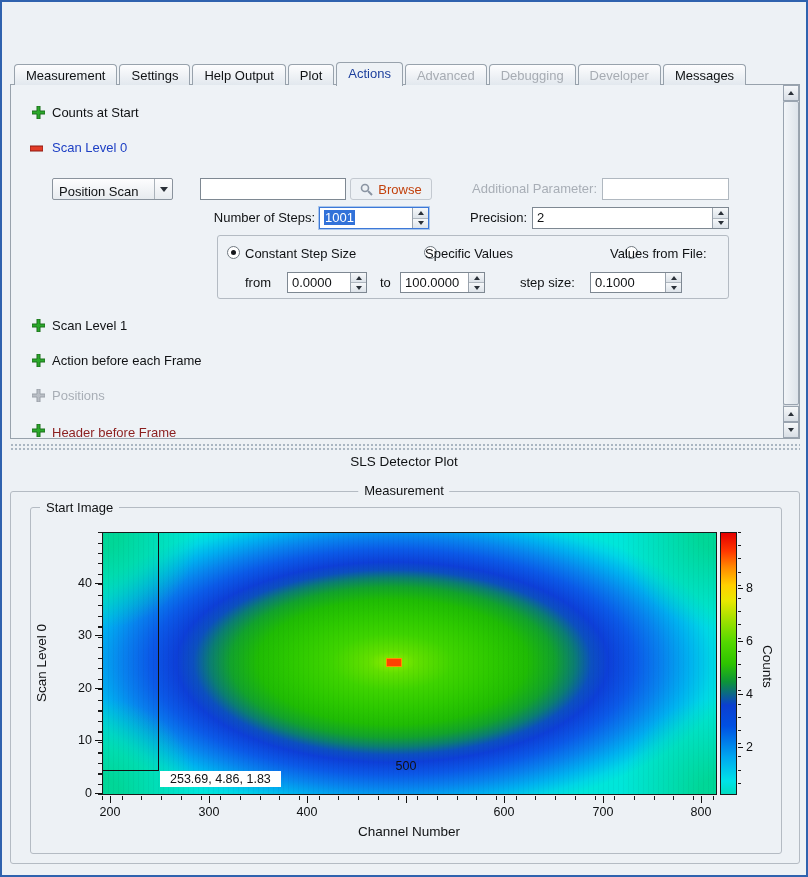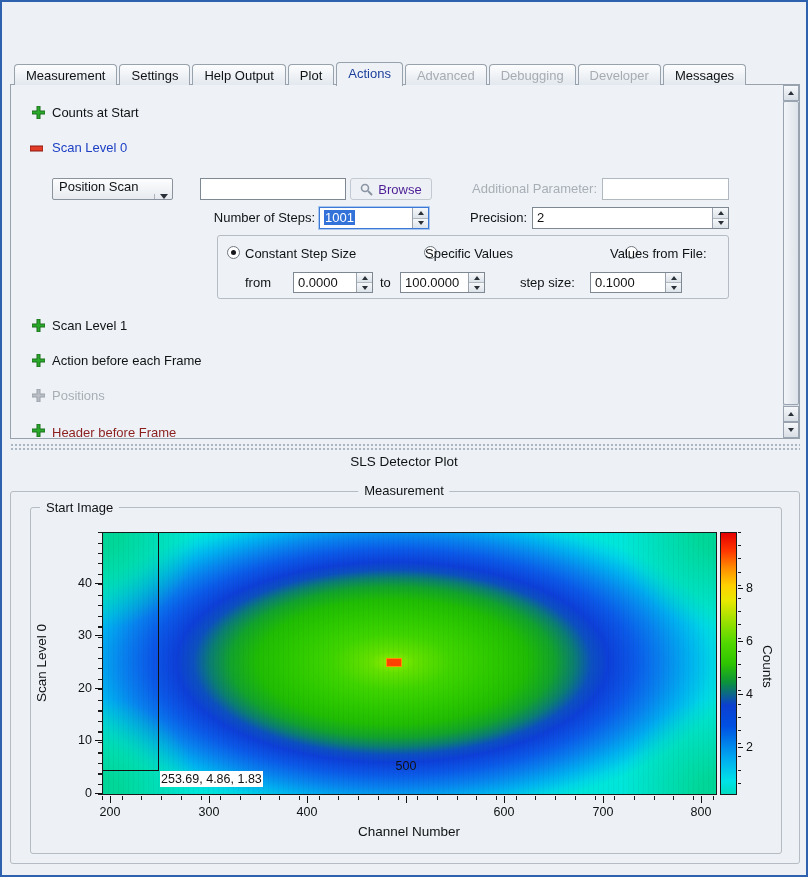--- a/index.html
+++ b/index.html
@@ -34,30 +34,30 @@
   .tab.active{background:#eef2f6;height:24px;margin-bottom:-1px;color:var(--tab-active-blue,#1c3f9c);}
   .tab.disabled{color:#a7acb3;}
   
   .content-frame{position:absolute;left:8px;top:82px;width:790px;height:355px;
     border:1px solid #98a2ac;background:#eef2f6;overflow:hidden;z-index:2;}
   .blue-link{color:var(--scan-active-blue,#1d3fc4);}
   .gray-text{color:#a8aeb6;}
   .darkred-text{color:var(--header-frame-red,#8b1f1f);}
   .field{background:#fff;border:1px solid #7e8892;}
   input.field{font:13px "Liberation Sans",sans-serif;padding:0 3px;outline:none;}
-  .combo{display:flex;align-items:flex-start;background:linear-gradient(#fdfdfe,#e7ebef);
-    border:1px solid #8a939d;border-radius:2px;padding-left:6px;flex-direction:column;}
+  .combo{display:flex;align-items:flex-end;background:linear-gradient(#fdfdfe,#e7ebef);
+    border:1px solid #8a939d;border-radius:2px;padding-left:6px;}
   .combo-arrow{margin-left:auto;width:18px;align-self:stretch;border-left:1px solid #aab2ba;
     display:flex;align-items:center;justify-content:center;}
   .tri-down{width:0;height:0;border-left:4px solid transparent;border-right:4px solid transparent;border-top:5px solid #2a3038;}
   .tri-up{width:0;height:0;border-left:4px solid transparent;border-right:4px solid transparent;border-bottom:5px solid #2a3038;}
   .tri-down.sm{border-left-width:3px;border-right-width:3px;border-top-width:4px;}
   .tri-up.sm{border-left-width:3px;border-right-width:3px;border-bottom-width:4px;}
   .btn-disabled{display:flex;align-items:center;gap:5px;justify-content:center;
-    background:#edf1f5;border:1px solid #c3c9d0;border-radius:3px;color:#4c1d95;}
+    background:#edf1f5;border:1px solid #c3c9d0;border-radius:3px;color:#c2410c;}
   .spinbox{display:flex;border:1px solid #7e8892;background:#fff;}
   .spinbox.focused{border:1px solid #3c78d8;box-shadow:0 0 0 1px #a9c6ec;}
   .spin-field{flex:1;padding:2px 4px;overflow:hidden;white-space:nowrap;}
   .spin-btns{width:16px;display:flex;flex-direction:column;border-left:1px solid #9aa3ad;}
   .spin-b{flex:1;display:flex;align-items:center;justify-content:center;background:linear-gradient(#f6f8fa,#dde3e9);}
   .spin-b:first-child{border-bottom:1px solid #aeb6be;}
   .sel{background:var(--selection-blue,#3272d9);color:#fff;padding:0 1px;}
   .radio{width:13px;height:13px;border-radius:50%;background:#fff;border:1px solid #6f7880;display:inline-block;position:relative;}
   .radio.checked::after{content:"";position:absolute;left:3px;top:3px;width:5px;height:5px;border-radius:50%;background:#16181c;}
   .groupbox{border:1px solid #b4bbc3;border-radius:3px;}
@@ -92,21 +92,21 @@
       #ffd000 80%, #ff8800 87%, #ff3800 93%, #e40000 100%);
   }
   .tick{background:#111;}
   .ticklbl{font-size:12.5px;line-height:14px;white-space:nowrap;}
   .axis-title{font-size:13.5px;}
   .v-up{writing-mode:vertical-rl;transform:rotate(180deg);text-align:center;}
   .v-down{writing-mode:vertical-rl;text-align:center;}
   .minor-x{background:repeating-linear-gradient(90deg,#1a1a1a 0 1px,rgba(0,0,0,0) 1px 19.7px);}
   .minor-y{background:repeating-linear-gradient(180deg,#1a1a1a 0 1px,rgba(0,0,0,0) 1px 10.5px);}
   .minor-z{background:repeating-linear-gradient(180deg,#1a1a1a 0 1px,rgba(0,0,0,0) 1px 13.2px);}
-  .readout{background:#fff;padding:1px 1px;font-size:12.5px;white-space:nowrap;}
+  .readout{background:#fff;padding:1px 10px;font-size:12.5px;white-space:nowrap;}
 </style>
 </head>
 <body>
 
 <div class="window">
 
 
 
   <div class="tabbar">
     <div class="tab">Measurement</div>
@@ -181,21 +181,21 @@
     
     <div class="abs groupbox" style="left:206px;top:150px;width:512px;height:64px"></div>
     <span class="abs radio checked" style="left:216px;top:161px"></span>
     <span class="abs label" style="left:234px;top:161px">Constant Step Size</span>
     <span class="abs radio" style="left:396px;top:161px"></span>
     <span class="abs label" style="left:414px;top:161px">Specific Values</span>
     <span class="abs radio" style="left:581px;top:161px"></span>
     <span class="abs label" style="left:599px;top:161px">Values from File:</span>
 
     <span class="abs label" style="left:234px;top:190px">from</span>
-    <div class="abs spinbox" style="left:282px;top:187px;width:80px;height:21px">
+    <div class="abs spinbox" style="left:276px;top:187px;width:80px;height:21px">
       <div class="spin-field"><span>0.0000</span></div>
       <div class="spin-btns">
         <div class="spin-b">
             <i class="tri-up sm"></i>
           </div>
         <div class="spin-b">
             <i class="tri-down sm"></i>
           </div>
       </div>
     </div>

